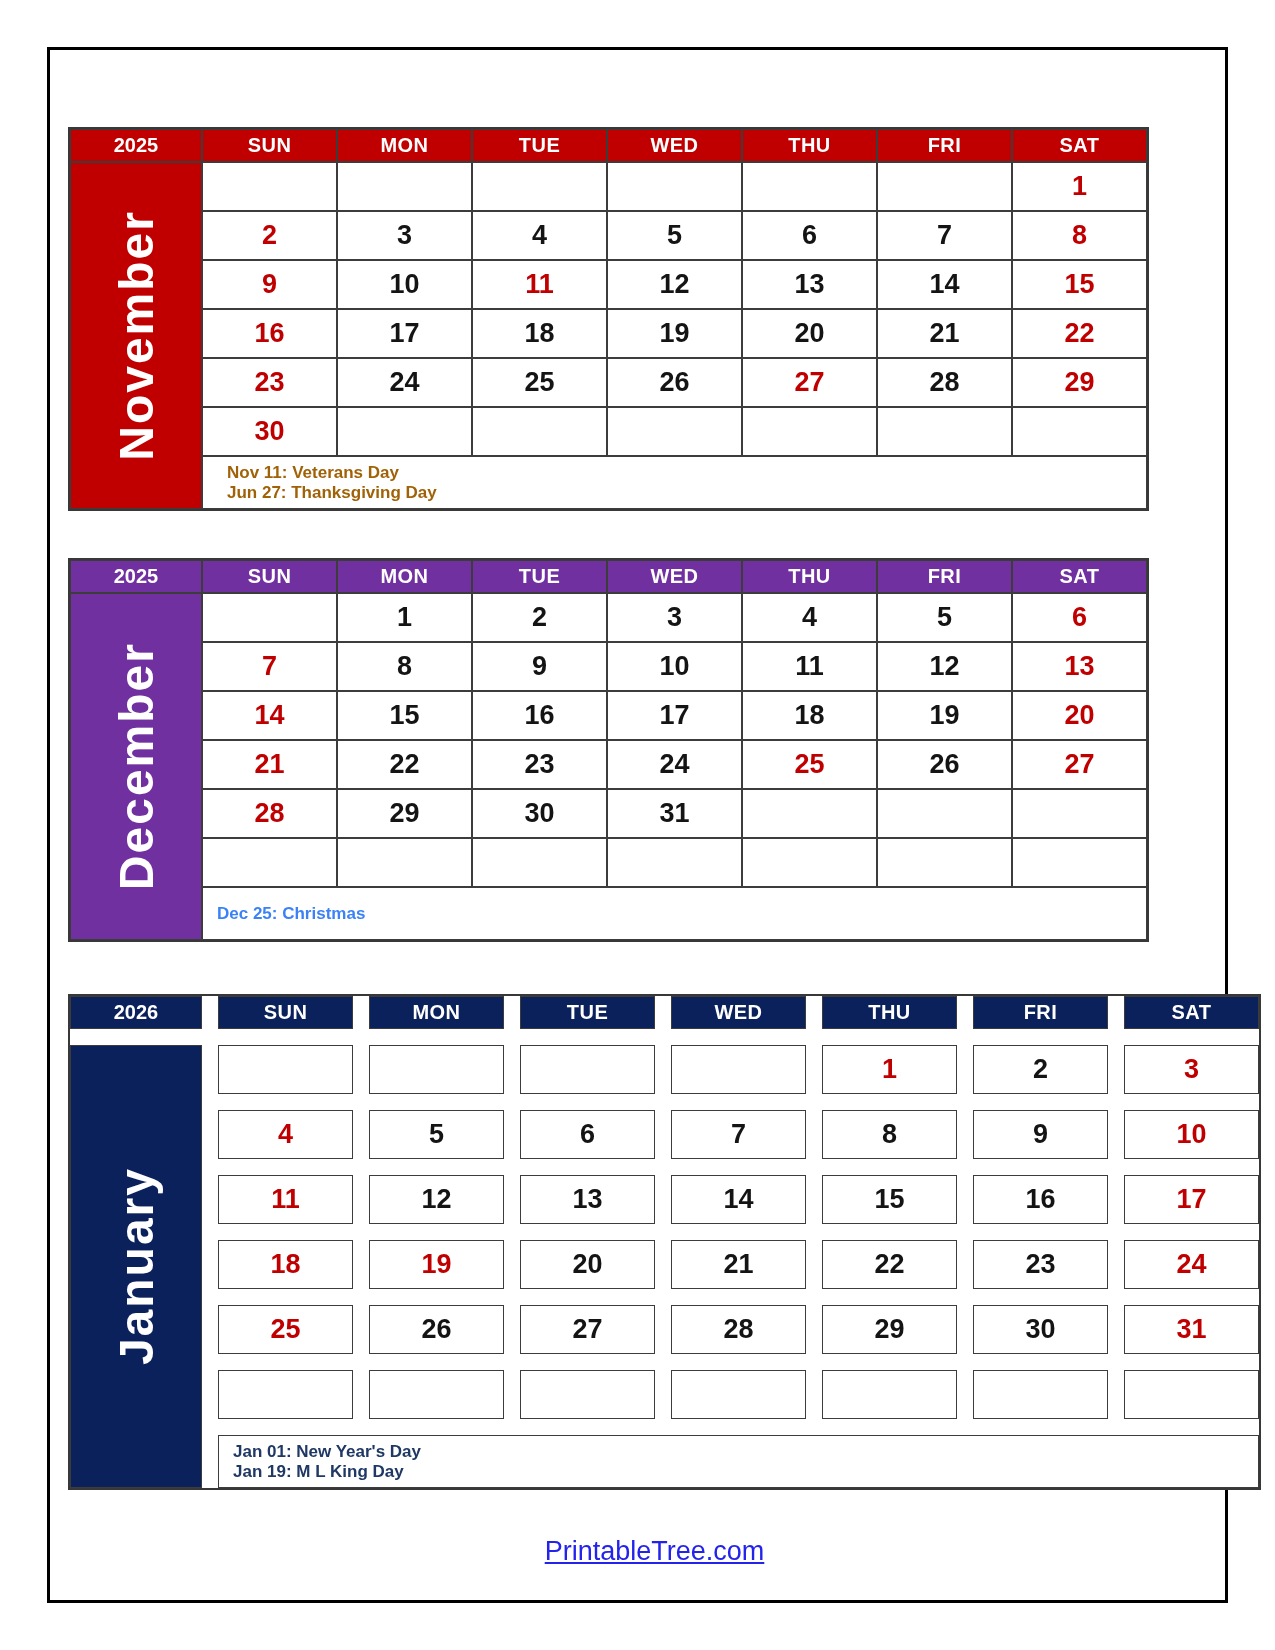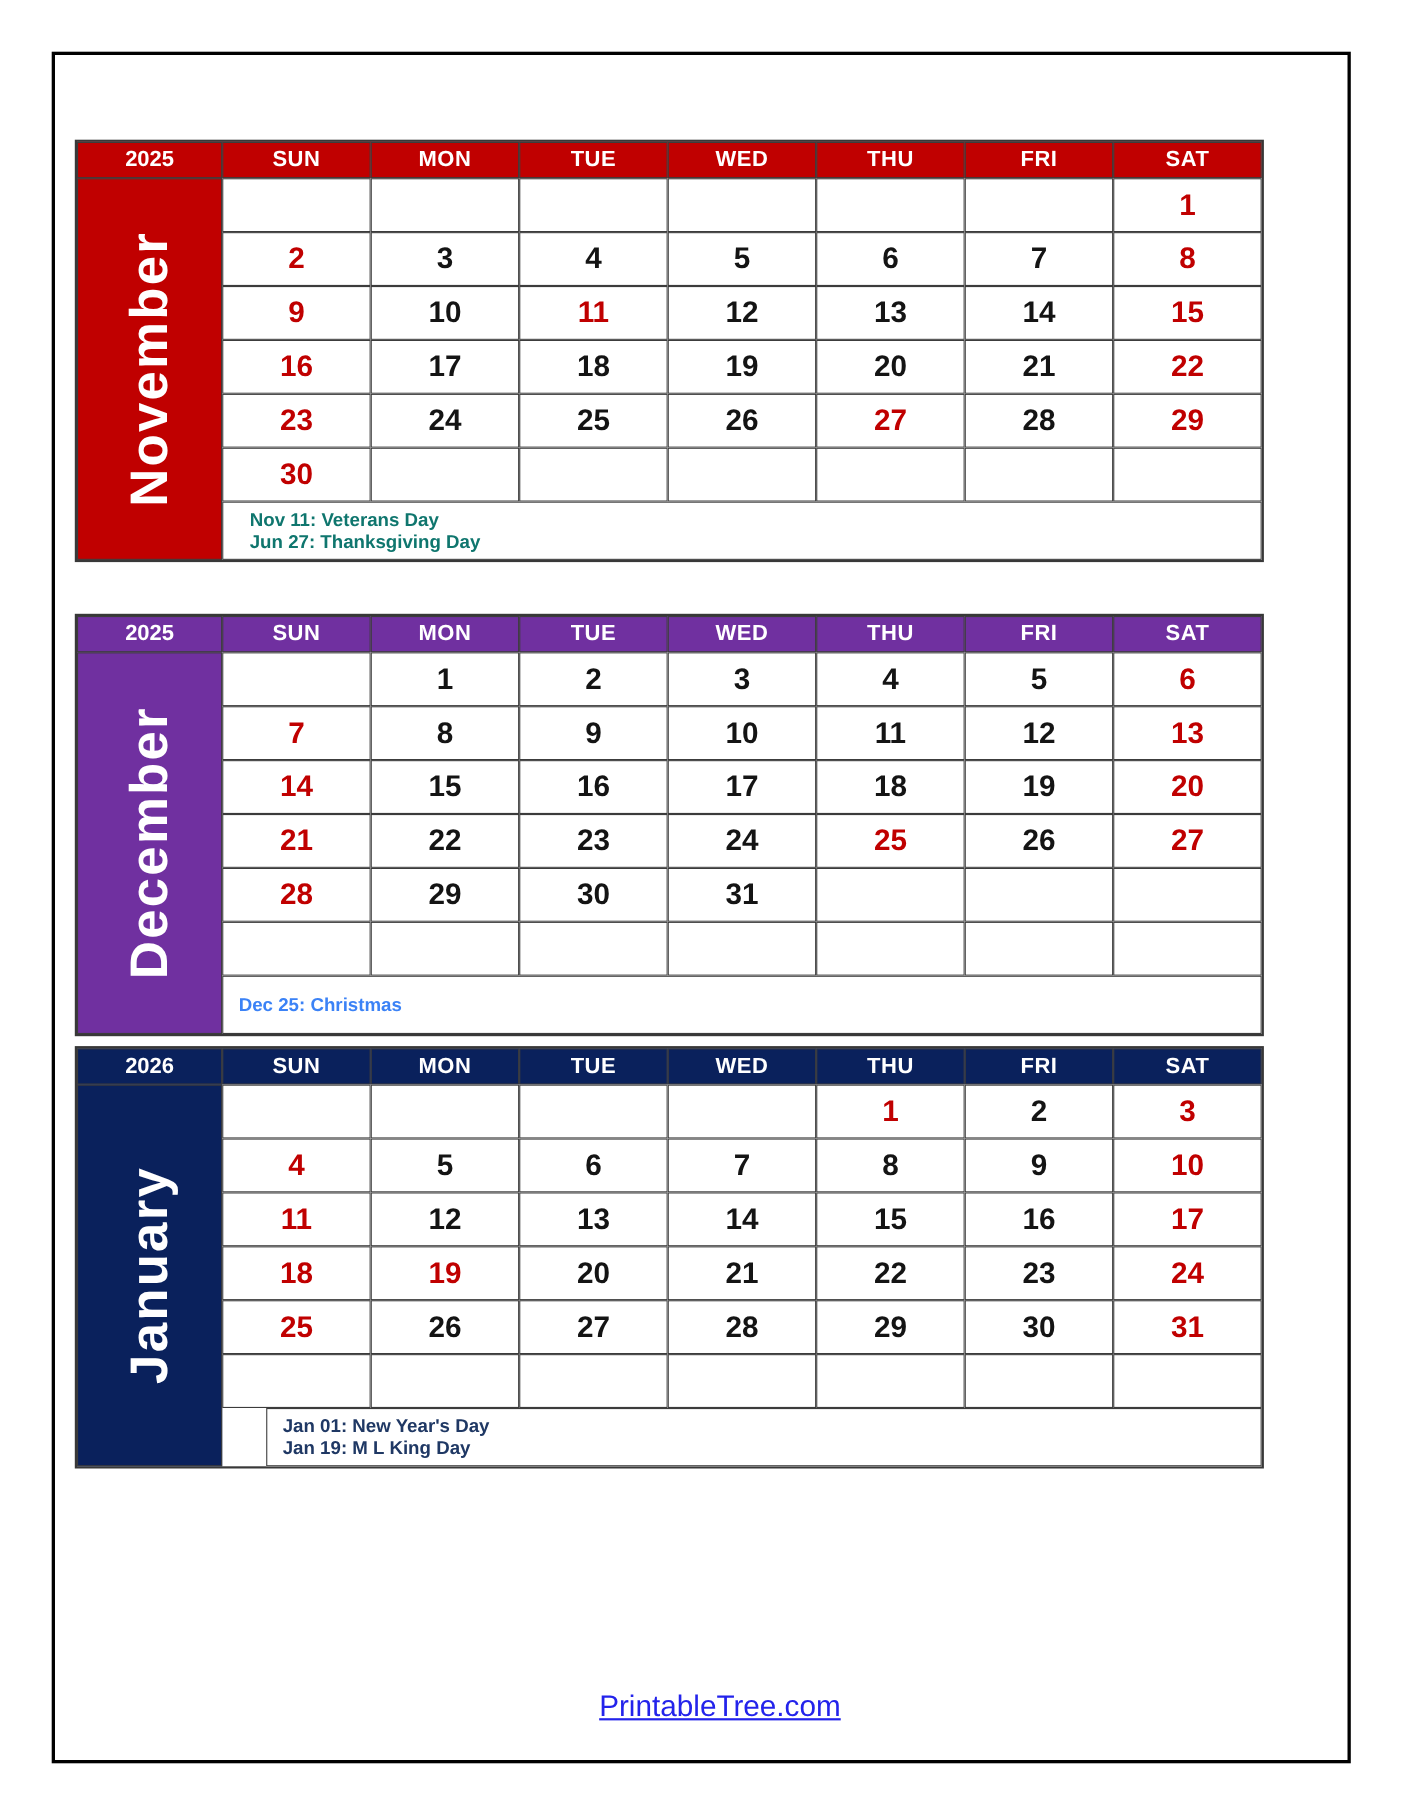--- a/index.html
+++ b/index.html
@@ -16,21 +16,21 @@
   .month{
     position:absolute;left:68px;
     display:grid;
     grid-template-columns:132px repeat(7,135px);
     grid-template-rows:33px repeat(6,49px) 53px;
     border:2px solid #383838;
     background:#fff;
   }
   .m-nov{top:127px;}
   .m-dec{top:558px;}
-  .m-jan{top:951px;}
+  .m-jan{top:994px;gap:16px;}
   .yc{
     grid-row:1;grid-column:1;
     display:flex;align-items:center;justify-content:center;
     color:#fff;font-weight:bold;font-size:20px;
     border:1px solid #3c3c3c;
   }
   .hc{
     display:flex;align-items:center;justify-content:center;
     color:#ffffff;font-weight:bold;font-size:20px;letter-spacing:.5px;
     border:1px solid #3c3c3c;
@@ -119,21 +119,21 @@
   <div class="dc red">27</div>
   <div class="dc">28</div>
   <div class="dc red">29</div>
   <div class="dc red">30</div>
   <div class="dc"></div>
   <div class="dc"></div>
   <div class="dc"></div>
   <div class="dc"></div>
   <div class="dc"></div>
   <div class="dc"></div>
-  <div class="hol" style="color: #0f766e; padding-left: 24px;">
+  <div class="hol" style="color: #a16207; padding-left: 24px;">
     <div>Nov 11: Veterans Day</div>
     <div>Jun 27: Thanksgiving Day</div>
   </div>
 </div>
 
 <div class="month m-dec">
   <div class="yc" style="background: rgb(112, 48, 160);">2025</div>
   <div class="hc" style="background: rgb(112, 48, 160);">SUN</div>
   <div class="hc" style="background: rgb(112, 48, 160);">MON</div>
   <div class="hc" style="background: rgb(112, 48, 160);">TUE</div>
@@ -239,21 +239,21 @@
   <div class="dc">29</div>
   <div class="dc">30</div>
   <div class="dc red">31</div>
   <div class="dc"></div>
   <div class="dc"></div>
   <div class="dc"></div>
   <div class="dc"></div>
   <div class="dc"></div>
   <div class="dc"></div>
   <div class="dc"></div>
-  <div class="hol" style="color: rgb(31, 56, 100); margin-left: 40px;">
+  <div class="hol" style="color: rgb(31, 56, 100);">
     <div>Jan 01: New Year's Day</div>
     <div>Jan 19: M L King Day</div>
   </div>
 </div>
 
 <div class="footer">
   <a style="color: rgb(35, 35, 235);">PrintableTree.com</a>
 </div>
 
 </body></html>

